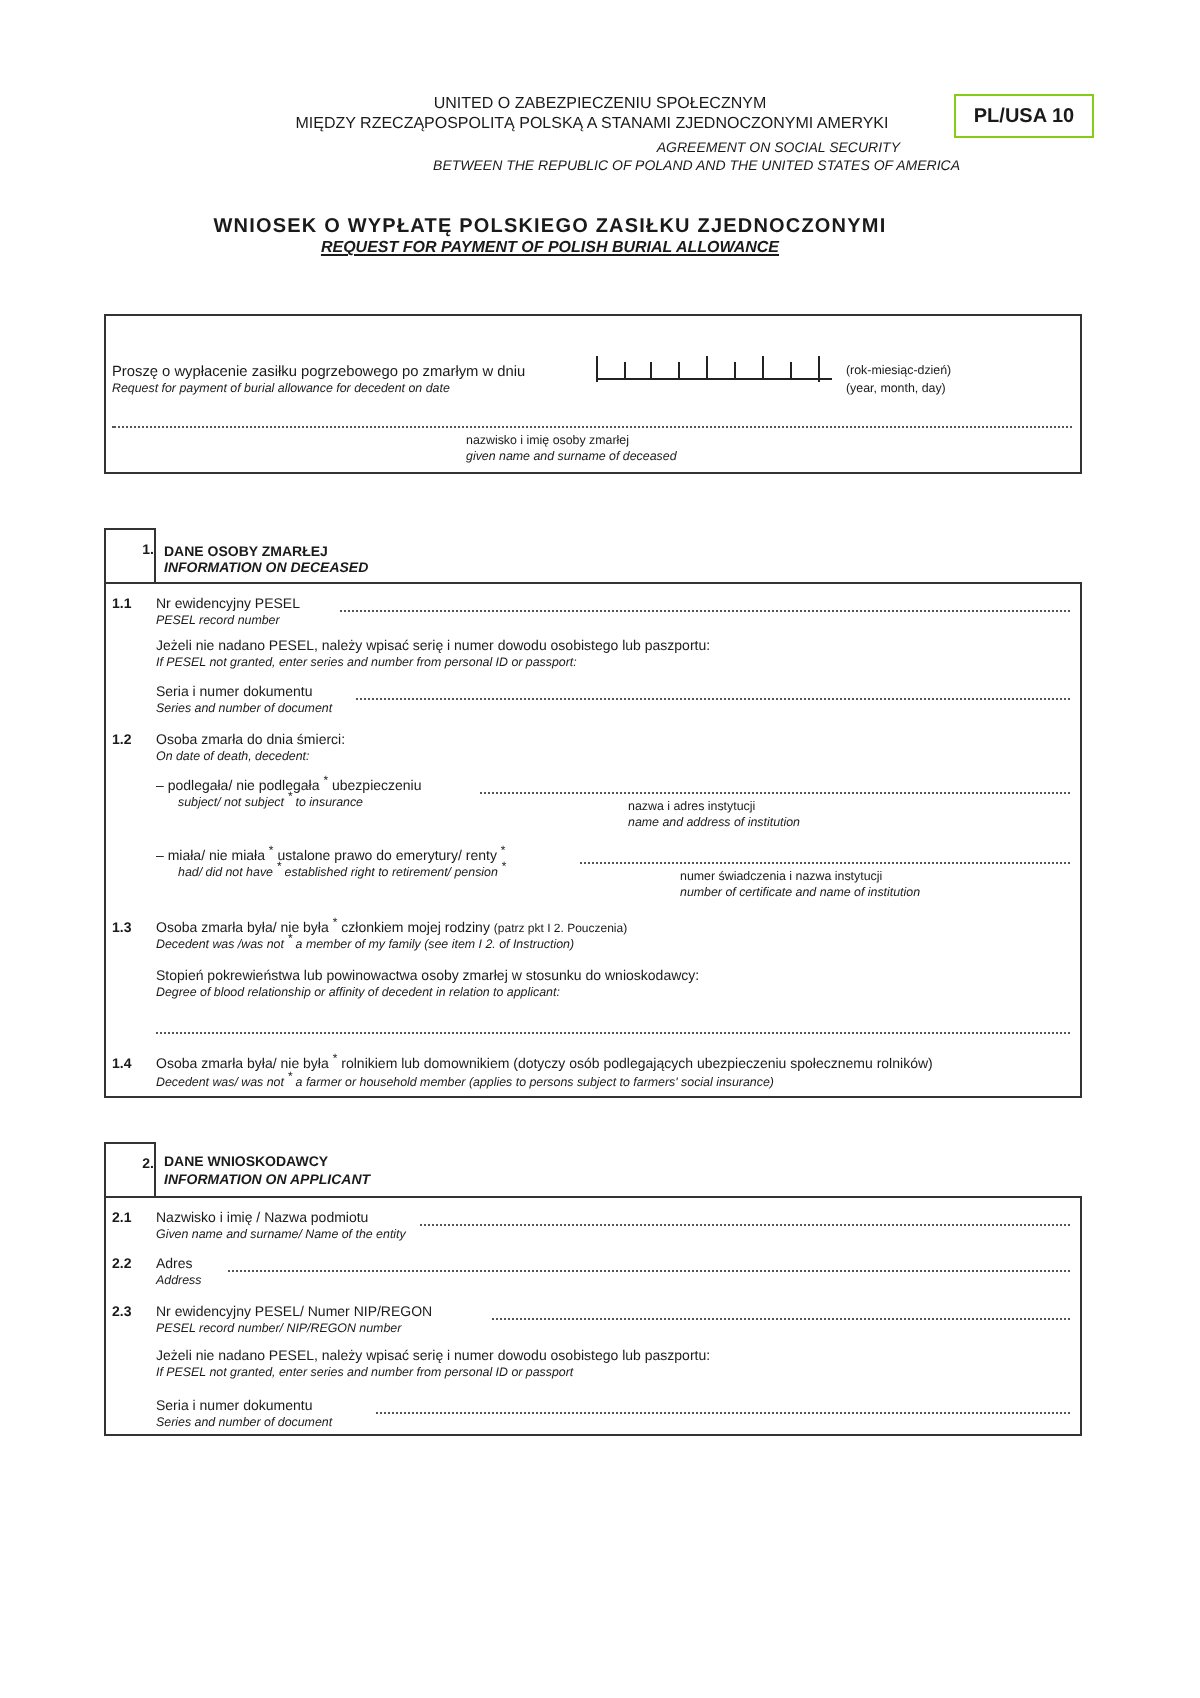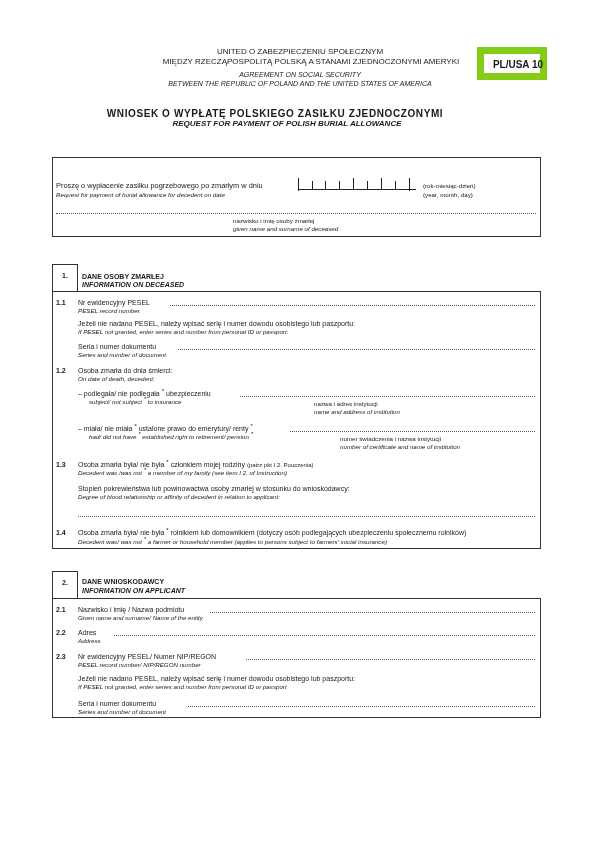--- a/index.html
+++ b/index.html
@@ -1,45 +1,45 @@
 <!DOCTYPE html>
 <html><head>
   <meta charset="utf-8">
   <style>
     html, body { margin: 0; padding: 0; background: #ffffff; }
     body { width: 600px; height: 849px; position: relative; overflow: hidden;
            font-family: "Liberation Sans", sans-serif; color: #1a1a1a; }
     .abs { position: absolute; }
     .c { text-align: center; }
     .t8 { font-size: 8px; line-height: 10px; }
-    .t7 { font-size: 7px; line-height: 9px; }
+    .t7 { font-size: 7px; line-height: 9px; text-align: right; }
     .t6 { font-size: 6.2px; line-height: 8px; }
     .it { font-style: italic; }
     .b { font-weight: bold; }
     .box { position: absolute; border: 1px solid #333; box-sizing: border-box; }
     .dots { position: absolute; border-bottom: 1px dotted #555; height: 0; }
     .sup { font-size: 6px; position: relative; top: -3px; }
     .small { font-size: 6px; }
     .date-line { position: absolute; left: 298px; top: 189px; width: 118px; height: 0; border-bottom: 1px solid #222; }
     .tick { position: absolute; width: 0; border-left: 1px solid #222; }
   </style>
 </head>
 <body>
 
 <div class="abs c t8" style="left:150px; top:47px; width:300px;">UNITED O ZABEZPIECZENIU SPOŁECZNYM</div>
-<div class="abs c t8" style="left:131px; top:57px; width:360px;">MIĘDZY RZECZĄPOSPOLITĄ POLSKĄ A STANAMI ZJEDNOCZONYMI AMERYKI</div>
+<div class="abs c t8" style="left:116px; top:57px; width:360px;">MIĘDZY RZECZĄPOSPOLITĄ POLSKĄ A STANAMI ZJEDNOCZONYMI AMERYKI</div>
 <div class="abs c t7 it" style="left:150px; top:70px; width:300px;">AGREEMENT ON SOCIAL SECURITY</div>
 <div class="abs c t7 it" style="left:120px; top:79px; width:360px;">BETWEEN THE REPUBLIC OF POLAND AND THE UNITED STATES OF AMERICA</div>
 
-<div class="box" style="left:477px; top:47px; width:70px; height:33px; border:7px solid #84cc16;">
+<div class="box" style="left:477px; top:47px; width:70px; height:22px; border:1px solid #84cc16;">
   <div class="abs c b" style="left:0; top:5px; width:68px; font-size:10px; line-height:12px;">PL/USA 10</div>
 </div>
 
 <div class="abs c b" style="left:80px; top:108px; width:390px; font-size:10px; line-height:12px; letter-spacing:0.6px;">WNIOSEK O WYPŁATĘ POLSKIEGO ZASIŁKU ZJEDNOCZONYMI</div>
-<div class="abs c b it" style="left:92px; top:119px; width:390px; font-size:8px; line-height:10px;">REQUEST FOR PAYMENT OF POLISH BURIAL ALLOWANCE</div>
+<div class="abs c b it" style="left:80px; top:119px; width:390px; font-size:8px; line-height:10px;text-decoration:underline;">REQUEST FOR PAYMENT OF POLISH BURIAL ALLOWANCE</div>
 
 <div class="box" style="left:52px; top:157px; width:489px; height:80px;"></div>
 <div class="abs t7" style="left:56px; top:181px; font-size:7.4px;">Proszę o wypłacenie zasiłku pogrzebowego po zmarłym w dniu</div>
 <div class="abs t6 it" style="left:56px; top:191px;">Request for payment of burial allowance for decedent on date</div>
 
 <div>
   <div class="date-line"></div>
   <div class="tick" style="left:298px; top:178px; height:13px;"></div>
   <div class="tick" style="left:312px; top:181px; height:8px;"></div>
   <div class="tick" style="left:325px; top:181px; height:8px;"></div>

